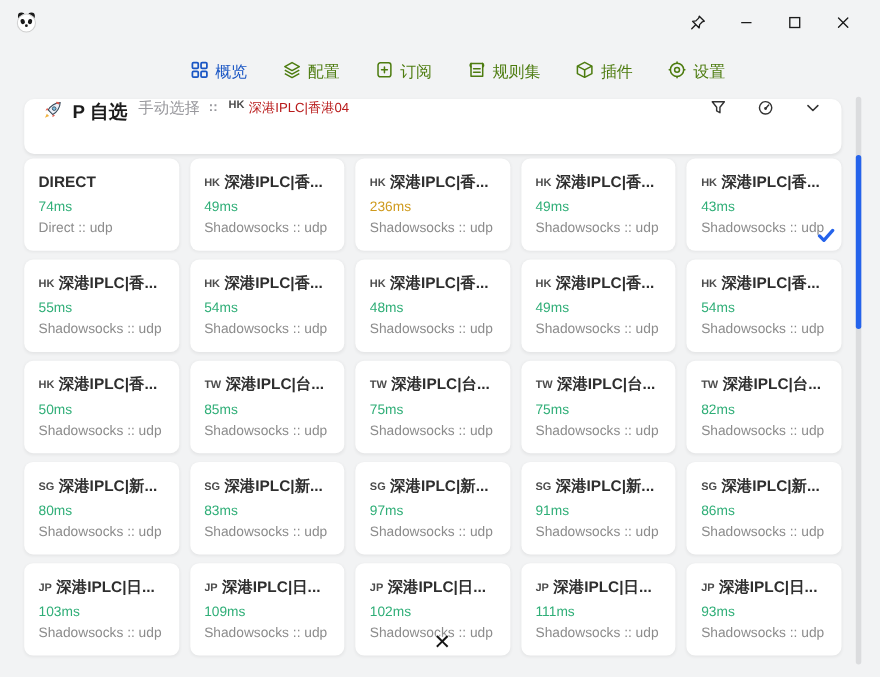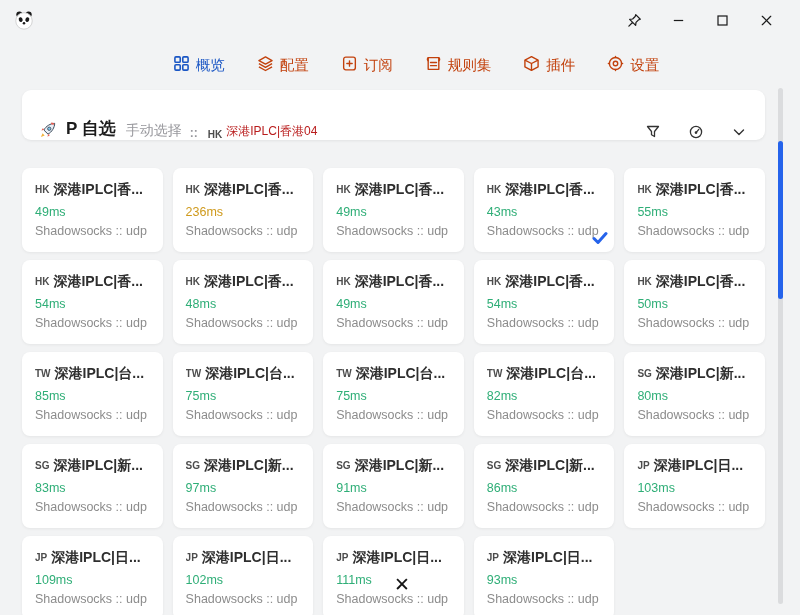--- a/index.html
+++ b/index.html
@@ -19,28 +19,28 @@
   
   .titlebar{position:absolute;top:0;left:0;width:800px;height:40px;display:flex;align-items:center;padding-left:13px;}
   .app-logo{width:22px;height:22px;display:inline-flex;align-items:center;justify-content:center;}
   .app-title{margin-left:8px;font-size:15px;font-weight:700;color:var(--accent);letter-spacing:.2px;}
   .win-controls{position:absolute;right:12px;top:0;height:40px;display:flex;}
   .win-btn{width:44px;height:40px;display:flex;align-items:center;justify-content:center;color:#1b1b1b;background:transparent;border:none;cursor:pointer;}
   .win-btn svg{width:15px;height:15px;}
 
   
   .nav{position:absolute;top:48px;left:16px;width:800px;height:34px;display:flex;align-items:center;justify-content:center;gap:32px;}
-  .tab{display:flex;align-items:center;gap:6px;color:#c2410c;font-size:14.5px;cursor:pointer;}
+  .tab{display:flex;align-items:center;gap:6px;color:#4d7c0f;font-size:14.5px;cursor:pointer;}
   .tab.active{color:var(--accent);}
   .tab svg{width:17px;height:17px;}
 
   
   .main{position:absolute;top:90px;left:22px;width:743px;}
   .group-card{height:50px;background:#fff;border-radius:9px;box-shadow:0 1px 3px rgba(0,0,0,.07);
-    display:flex;align-items:flex-end;padding:0 18px 0 16px;margin-bottom:28px;}
+    display:flex;align-items:flex-start;padding:0 18px 0 16px;margin-bottom:4px;}
   .rocket{width:20px;height:20px;margin-right:8px;}
   .group-name{font-size:17px;font-weight:700;color:#1c1c1c;margin-right:10px;white-space:nowrap;}
   .group-mode{font-size:14px;color:#98989d;margin-right:8px;white-space:nowrap;}
   .group-sep{font-size:12px;font-weight:700;color:#98989d;margin-right:10px;}
   .hdr-region{font-size:10px;font-weight:700;color:#4c4c4c;margin-right:4px;}
   .hdr-node{font-size:12px;color:#b91c1c;}
   .group-actions{margin-left:auto;display:flex;align-items:center;gap:27px;color:#333;}
   .icon-btn{background:none;border:none;cursor:pointer;color:#333;display:flex;align-items:center;}
   .icon-btn svg{width:16px;height:16px;}
 
@@ -196,20 +196,28 @@
       </button>
       <button class="icon-btn">
         <svg viewBox="0 0 16 16" fill="none" stroke="currentColor" stroke-width="1.4" stroke-linecap="round" stroke-linejoin="round">
             <polyline points="3.5,6 8,10.5 12.5,6"></polyline>
           </svg>
       </button>
     </div>
   </div>
 
   <div class="grid" id="grid">
+  <div class="node-card">
+    <div class="node-title">
+      <span class="node-name">DIRECT</span>
+    </div>
+    <div class="node-delay">74ms</div>
+    <div class="node-proto">Direct :: udp</div>
+
+  </div>
 
   <div class="node-card">
     <div class="node-title">
       <span class="node-region">HK</span><span class="node-name">深港IPLC|香...</span>
     </div>
     <div class="node-delay">49ms</div>
     <div class="node-proto">Shadowsocks :: udp</div>
 
   </div>
 

